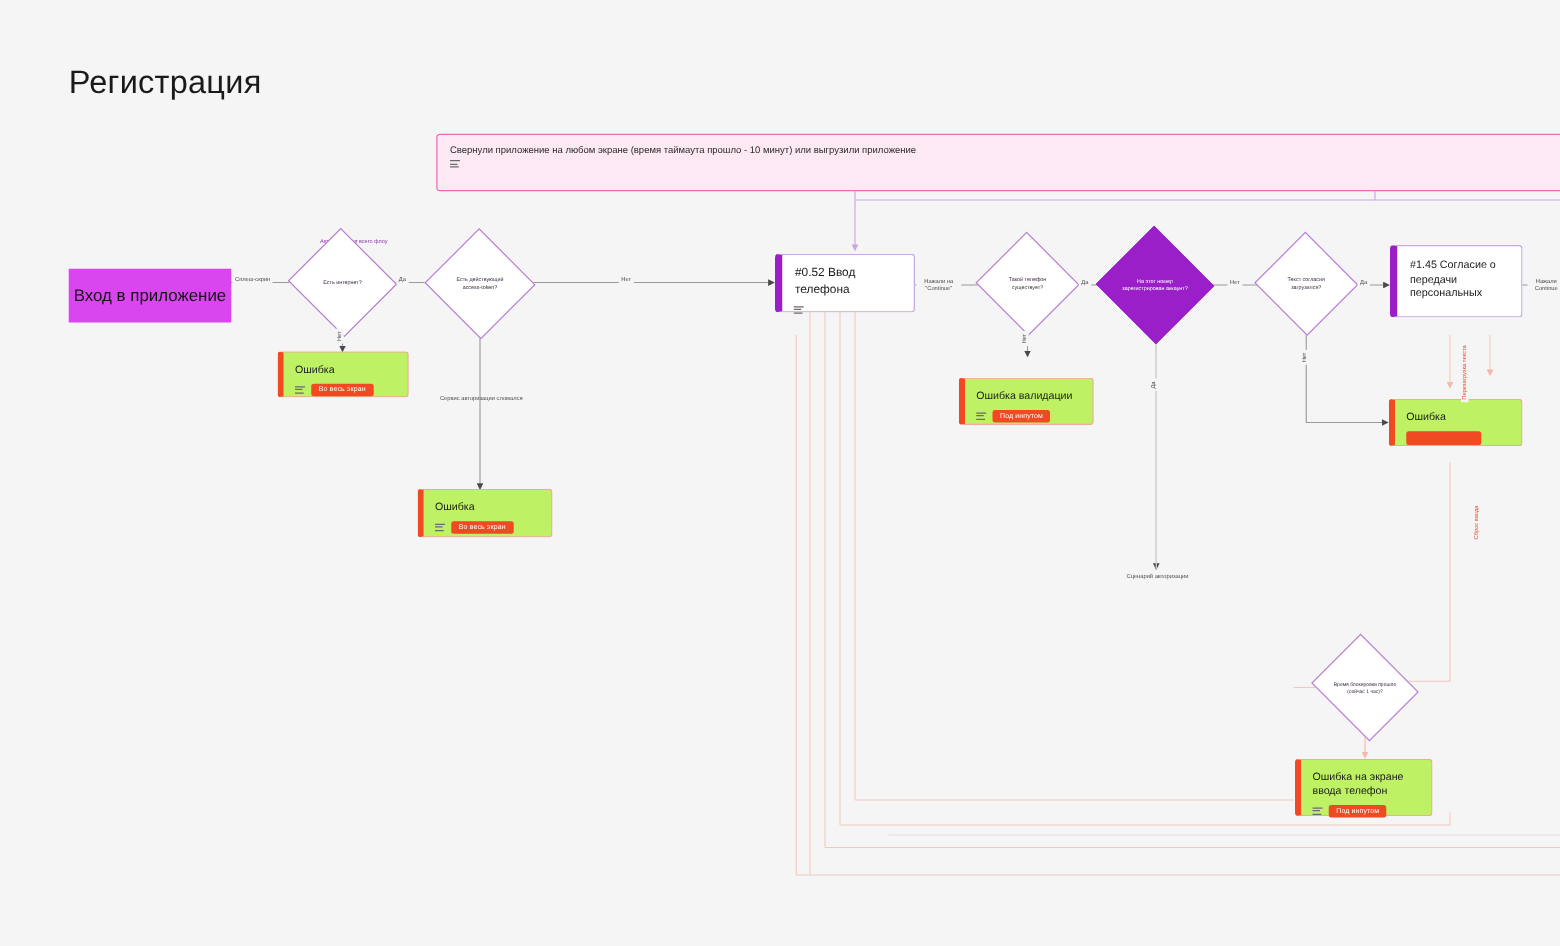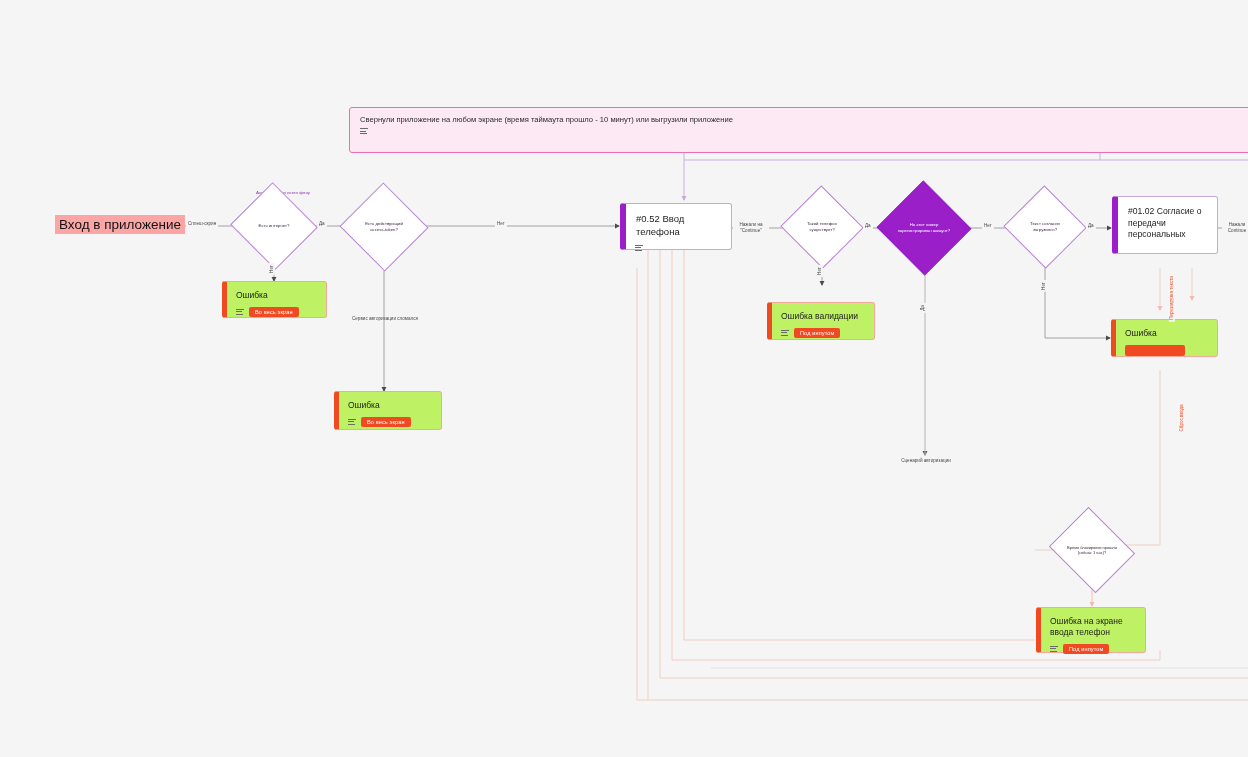--- a/index.html
+++ b/index.html
@@ -94,24 +94,24 @@
     position: absolute; left: 0; height: 1.2px; background: #6b6b6b; display: block;
   }
   .glyph-lines i:nth-child(1) { top: 0; width: 8px; }
   .glyph-lines i:nth-child(2) { top: 2.6px; width: 6px; }
   .glyph-lines i:nth-child(3) { top: 5.2px; width: 7px; }
 
   
   .start-label {
     position: absolute;
     left: 55px; top: 215px;
-    background: #fca5a5;
+    background: #d946ef;
     color: #141414;
     font-size: 13.5px;
-    padding: 2px 4px;
+    padding: 14px 4px;
     white-space: nowrap;
   }
 
   
   .diamond {
     position: absolute;
     display: flex; align-items: center; justify-content: center;
     text-align: center;
   }
   .diamond .dshape {
@@ -149,20 +149,21 @@
     font-size: 4.6px; color: #4a4a4a;
     text-align: center; line-height: 1.35;
   }
   .note-purple { color: #8b3bb0; font-size: 4.4px; }
 </style>
 </head>
 <body>
 
 <div id="canvas">
 
+  <div class="page-title">Регистрация</div>
 
   <svg id="edges" viewBox="0 0 1248 757">
     <defs>
       <marker id="ah" markerWidth="6" markerHeight="6" refX="5" refY="3" orient="auto">
         <path d="M0,0 L6,3 L0,6 z" fill="#4a4a4a"></path>
       </marker>
       <marker id="ahr" markerWidth="6" markerHeight="6" refX="5" refY="3" orient="auto">
         <path d="M0,0 L6,3 L0,6 z" fill="#f5b8aa"></path>
       </marker>
       <marker id="ahp" markerWidth="6" markerHeight="6" refX="5" refY="3" orient="auto">
@@ -281,21 +282,21 @@
     <div class="node-row">
       <span class="glyph-lines">
           <i></i>
           <i></i>
           <i></i>
         </span>
     </div>
   </div>
 
   <div class="node node-purple" style="left:1112px; top:196px; width:106px; height:58px;">
-    <div class="node-title" style="font-size:8.6px;">#01.02 Согласие о передачи персональных</div>
+    <div class="node-title" style="font-size:8.6px;">#1.45 Согласие о передачи персональных</div>
   </div>
 
   <div class="node node-red" style="left:222px; top:281px; width:105px; height:37px;">
     <div class="node-title">Ошибка</div>
     <div class="node-row">
       <span class="glyph-lines">
           <i></i>
           <i></i>
           <i></i>
         </span>

